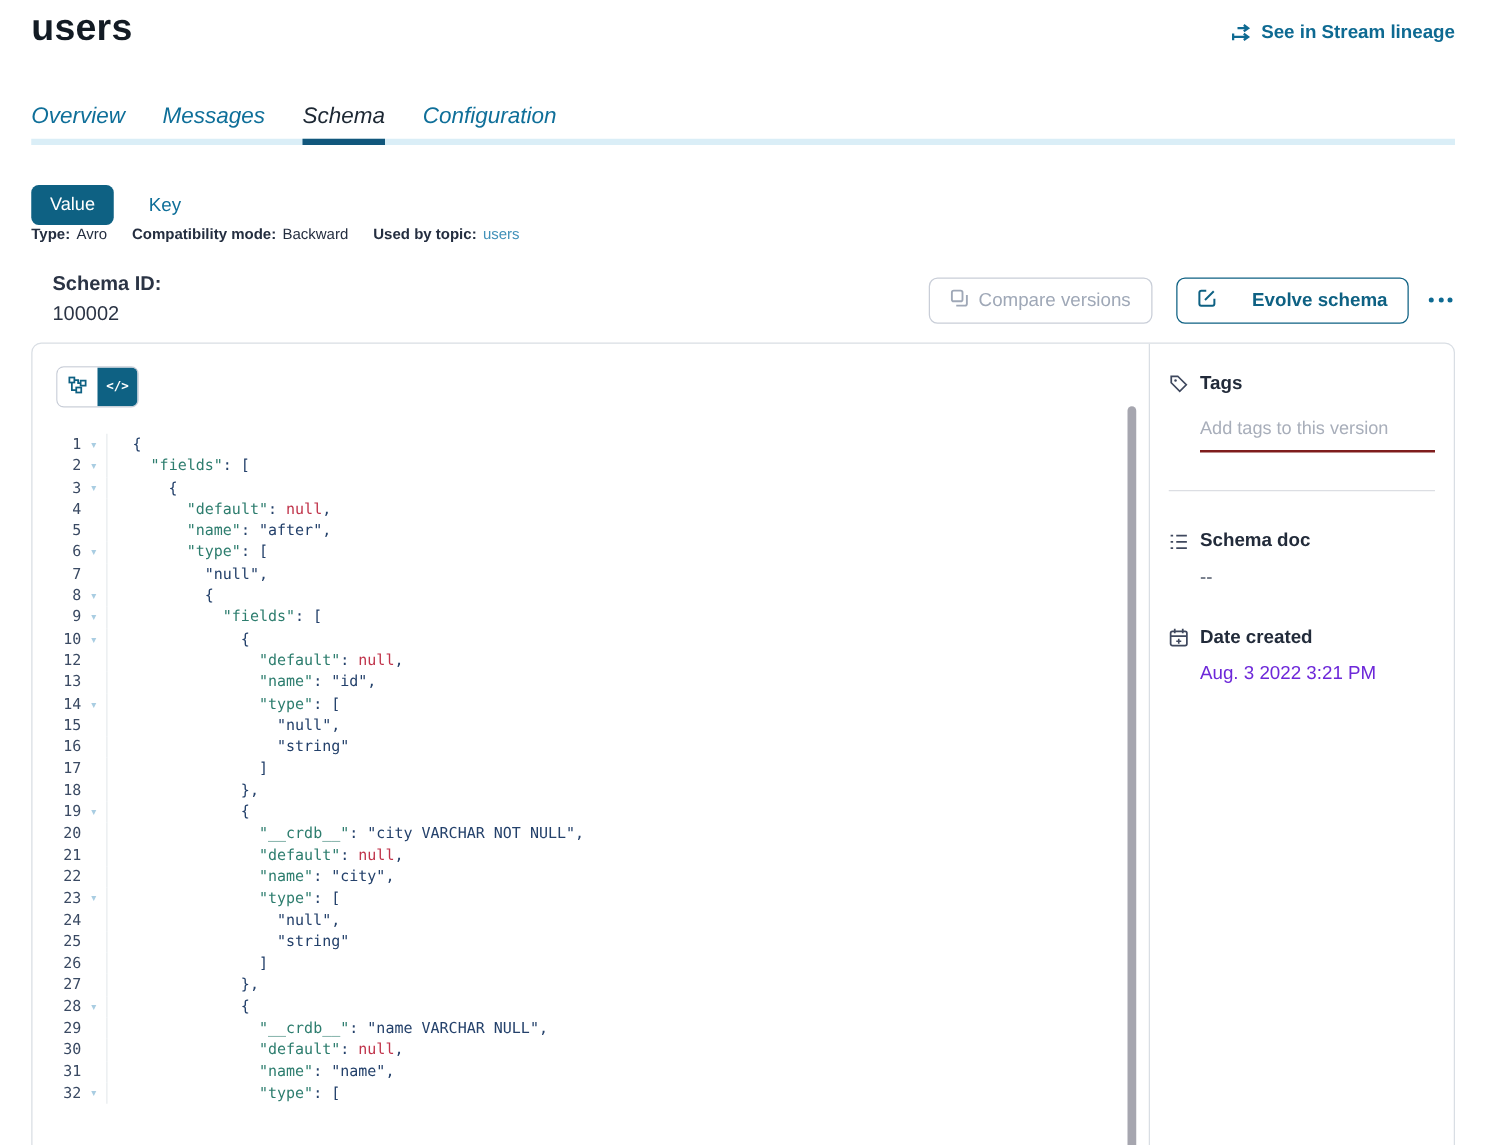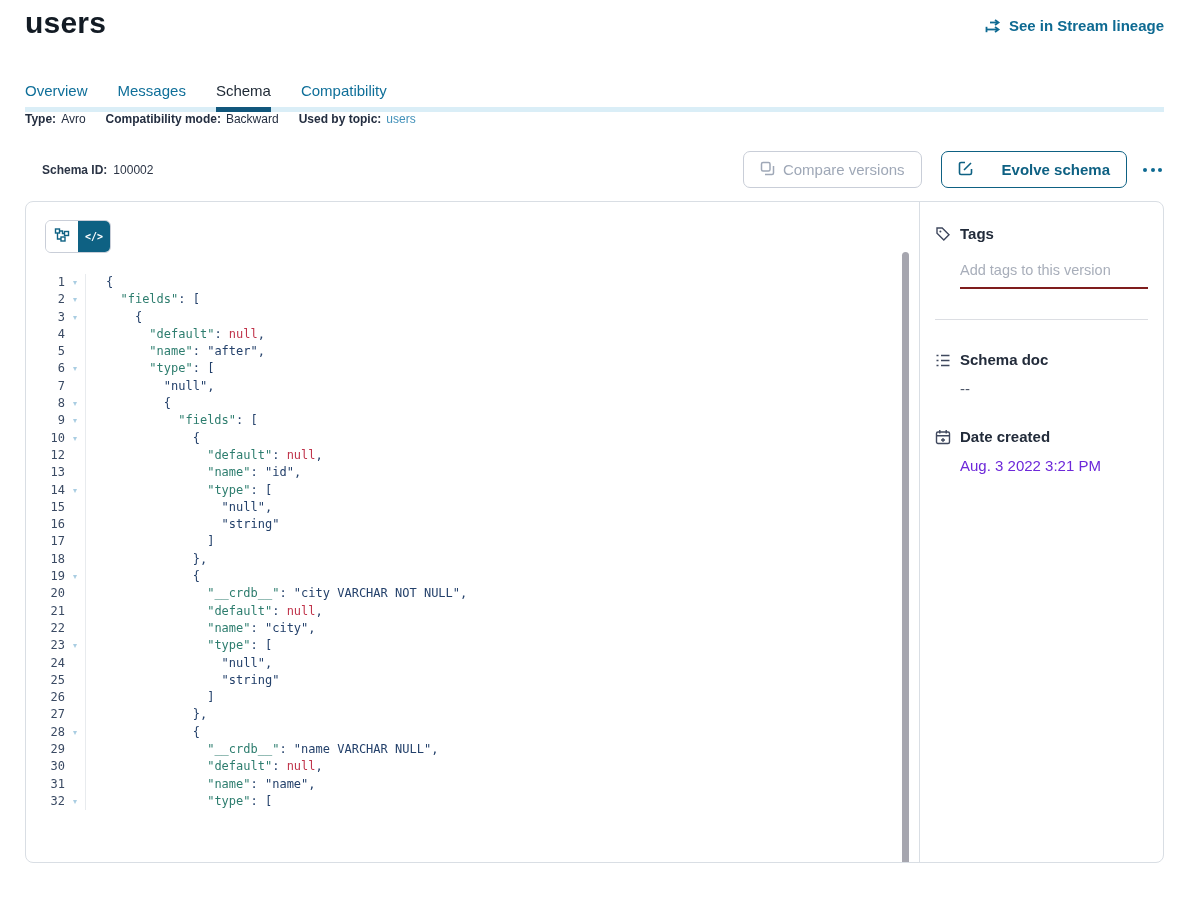--- a/index.html
+++ b/index.html
@@ -9,21 +9,21 @@
   
   .hdr{display:flex;justify-content:space-between;align-items:flex-start;padding-top:6px;}
   h1.title{margin:0;font-size:30px;font-weight:800;color:#131b24;letter-spacing:.2px;}
   .lineage{display:flex;align-items:center;gap:7px;margin-top:11px;color:#0e6a92;
     font-size:15px;font-weight:700;cursor:pointer;}
   .lineage svg{display:block;}
 
   
   .tabs{position:relative;margin-top:42px;display:flex;}
   .tabs .track{position:absolute;left:0;right:0;bottom:0;height:5px;background:#daeef7;}
-  .tab{position:relative;margin-right:30px;padding-bottom:13px;font-size:15px;color:#0f6f99;cursor:pointer;}
+  .tab{position:relative;margin-right:30px;padding-bottom:13px;font-size:18px;color:#0f6f99;cursor:pointer;font-style:italic;}
   .tab.active{color:#1c2733;font-weight:500;}
   .tab.active::after{content:"";position:absolute;left:0;right:0;bottom:0;height:5px;background:#11577c;z-index:2;}
 
   
   .vk{margin-top:32px;display:flex;align-items:center;}
   .btn-value{background:#0e6183;color:#fff;border:none;border-radius:6px;font-size:14.5px;
     padding:8px 15px;font-family:inherit;cursor:pointer;}
   .btn-key{background:none;border:none;color:#0f6f99;font-size:15px;margin-left:22px;
     font-family:inherit;cursor:pointer;}
 
@@ -31,21 +31,21 @@
   .meta{font-size:12px;color:#242e40;display:flex;gap:20px;}
   .meta b{font-weight:700;color:#242e40;}
   .meta .grp{display:flex;gap:5px;}
   .link-lite{color:#4291b9;cursor:pointer;}
 
   
   .controls{margin-top:25px;display:flex;align-items:center;}
   .select{display:flex;align-items:center;justify-content:space-between;width:171px;height:37px;
     border:1px solid #39445a;border-radius:6px;padding:0 12px 0 13px;font-size:15px;color:#2b3445;
     cursor:pointer;box-sizing:border-box;background:#fff;}
-  .schemaid{margin-left:17px;font-size:12px;display:flex;gap:6px;}
+  .schemaid{margin-left:17px;font-size:16px;display:flex;gap:6px;flex-direction:column;}
   .schemaid b{font-weight:700;}
   .spacer{flex:1;}
   .btn-outline{display:flex;align-items:center;gap:8px;height:37px;padding:0 16px;border-radius:7px;
     background:#fff;font-size:15px;font-family:inherit;cursor:pointer;box-sizing:border-box;}
   .btn-compare{border:1px solid #c9ced8;color:#9fa8b7;font-weight:500;cursor:default;justify-content:space-between;}
   .btn-evolve{border:1px solid #0e6183;color:#0e6183;font-weight:700;margin-left:19px;gap:29px;}
   .more{display:flex;gap:3.5px;margin-left:14px;padding:6px 2px;cursor:pointer;}
   .more i{width:4px;height:4px;border-radius:50%;background:#0e6a92;display:block;}
 
   
@@ -102,23 +102,27 @@
       </span>
       <span>See in Stream lineage</span>
     </div>
   </div>
 
   <div class="tabs">
     <div class="track"></div>
     <div class="tab">Overview</div>
     <div class="tab">Messages</div>
     <div class="tab active">Schema</div>
-    <div class="tab">Compatibility</div>
-  </div>
-
+    <div class="tab">Configuration</div>
+  </div>
+
+  <div class="vk">
+    <button class="btn-value">Value</button>
+    <button class="btn-key">Key</button>
+  </div>
 
   <div class="meta">
     <span class="grp">
         <b>Type:</b>
       <span>Avro</span>
       </span>
     <span class="grp">
         <b>Compatibility mode:</b>
       <span>Backward</span>
       </span>

